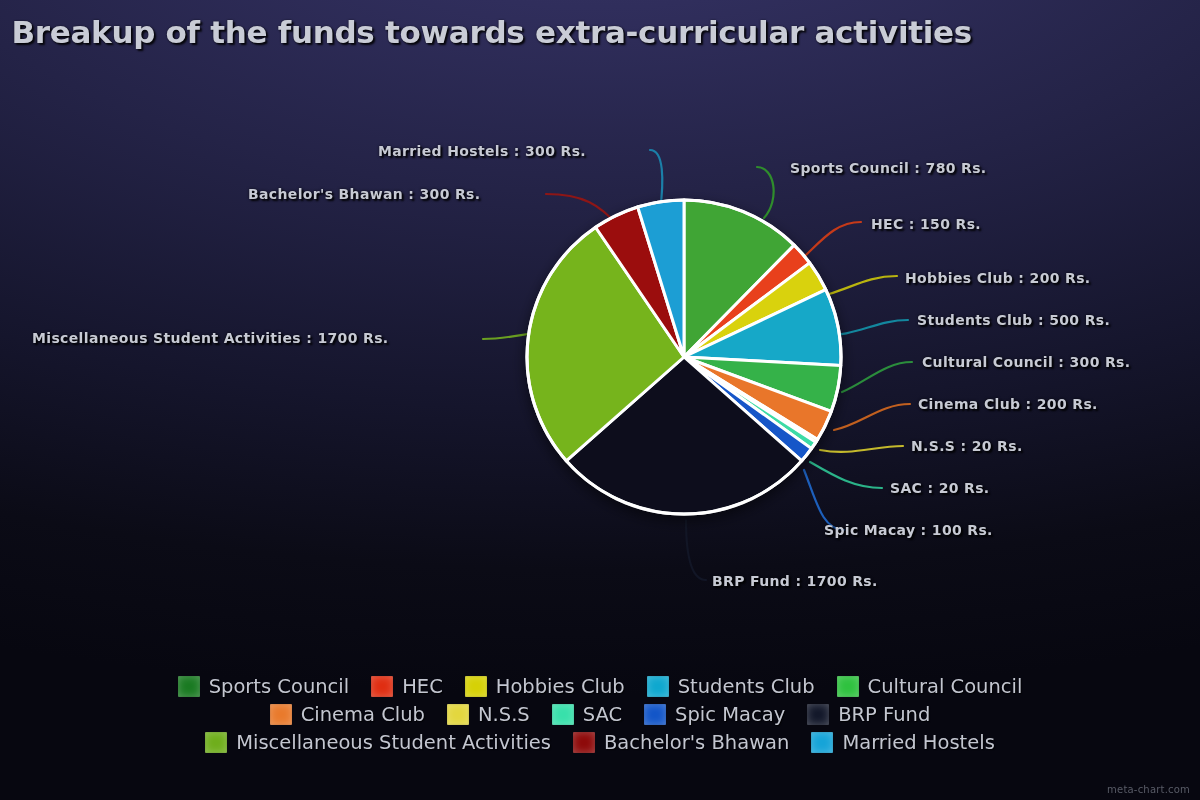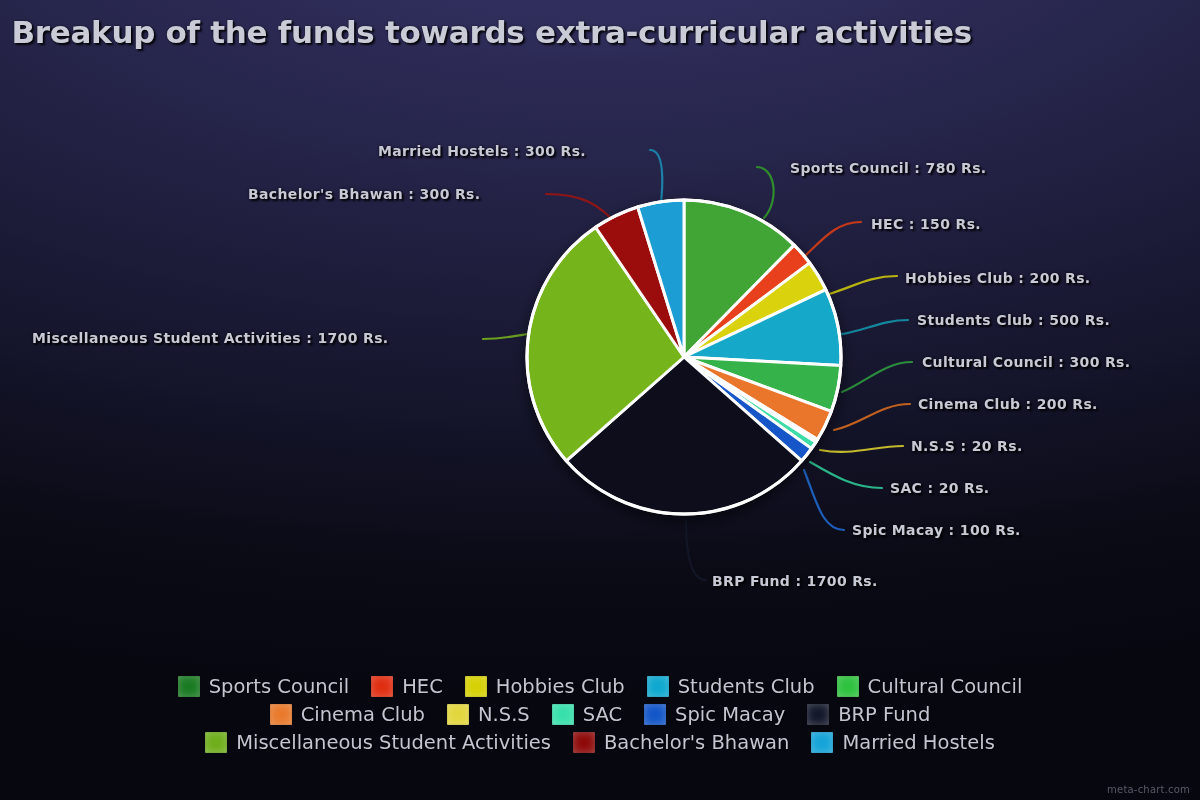--- a/index.html
+++ b/index.html
@@ -108,21 +108,21 @@
 
   <div id="callout-layer">
       <div class="lbl r" style="left: 790px; top: 160px;">Sports Council : 780 Rs.</div>
       <div class="lbl r" style="left: 871px; top: 216px;">HEC : 150 Rs.</div>
       <div class="lbl r" style="left: 905px; top: 270px;">Hobbies Club : 200 Rs.</div>
       <div class="lbl r" style="left: 917px; top: 312px;">Students Club : 500 Rs.</div>
       <div class="lbl r" style="left: 922px; top: 354px;">Cultural Council : 300 Rs.</div>
       <div class="lbl r" style="left: 918px; top: 396px;">Cinema Club : 200 Rs.</div>
       <div class="lbl r" style="left: 911px; top: 438px;">N.S.S : 20 Rs.</div>
       <div class="lbl r" style="left: 890px; top: 480px;">SAC : 20 Rs.</div>
-      <div class="lbl r" style="left: 852px; top: 522px;">Spic Macay : 100 Rs.</div>
+      <div class="lbl r" style="left: 824px; top: 522px;">Spic Macay : 100 Rs.</div>
       <div class="lbl r" style="left: 712px; top: 573px;">BRP Fund : 1700 Rs.</div>
       <div class="lbl l" style="left: 32px; top: 330px;">Miscellaneous Student Activities : 1700 Rs.</div>
       <div class="lbl l" style="left: 248px; top: 186px;">Bachelor's Bhawan : 300 Rs.</div>
       <div class="lbl l" style="left: 378px; top: 143px;">Married Hostels : 300 Rs.</div>
     </div>
 
   <div class="legend" id="legend">
       <div class="legend-row">
         <div class="legend-item">
           <span class="swatch" style="background: rgb(26, 122, 34);"></span>

